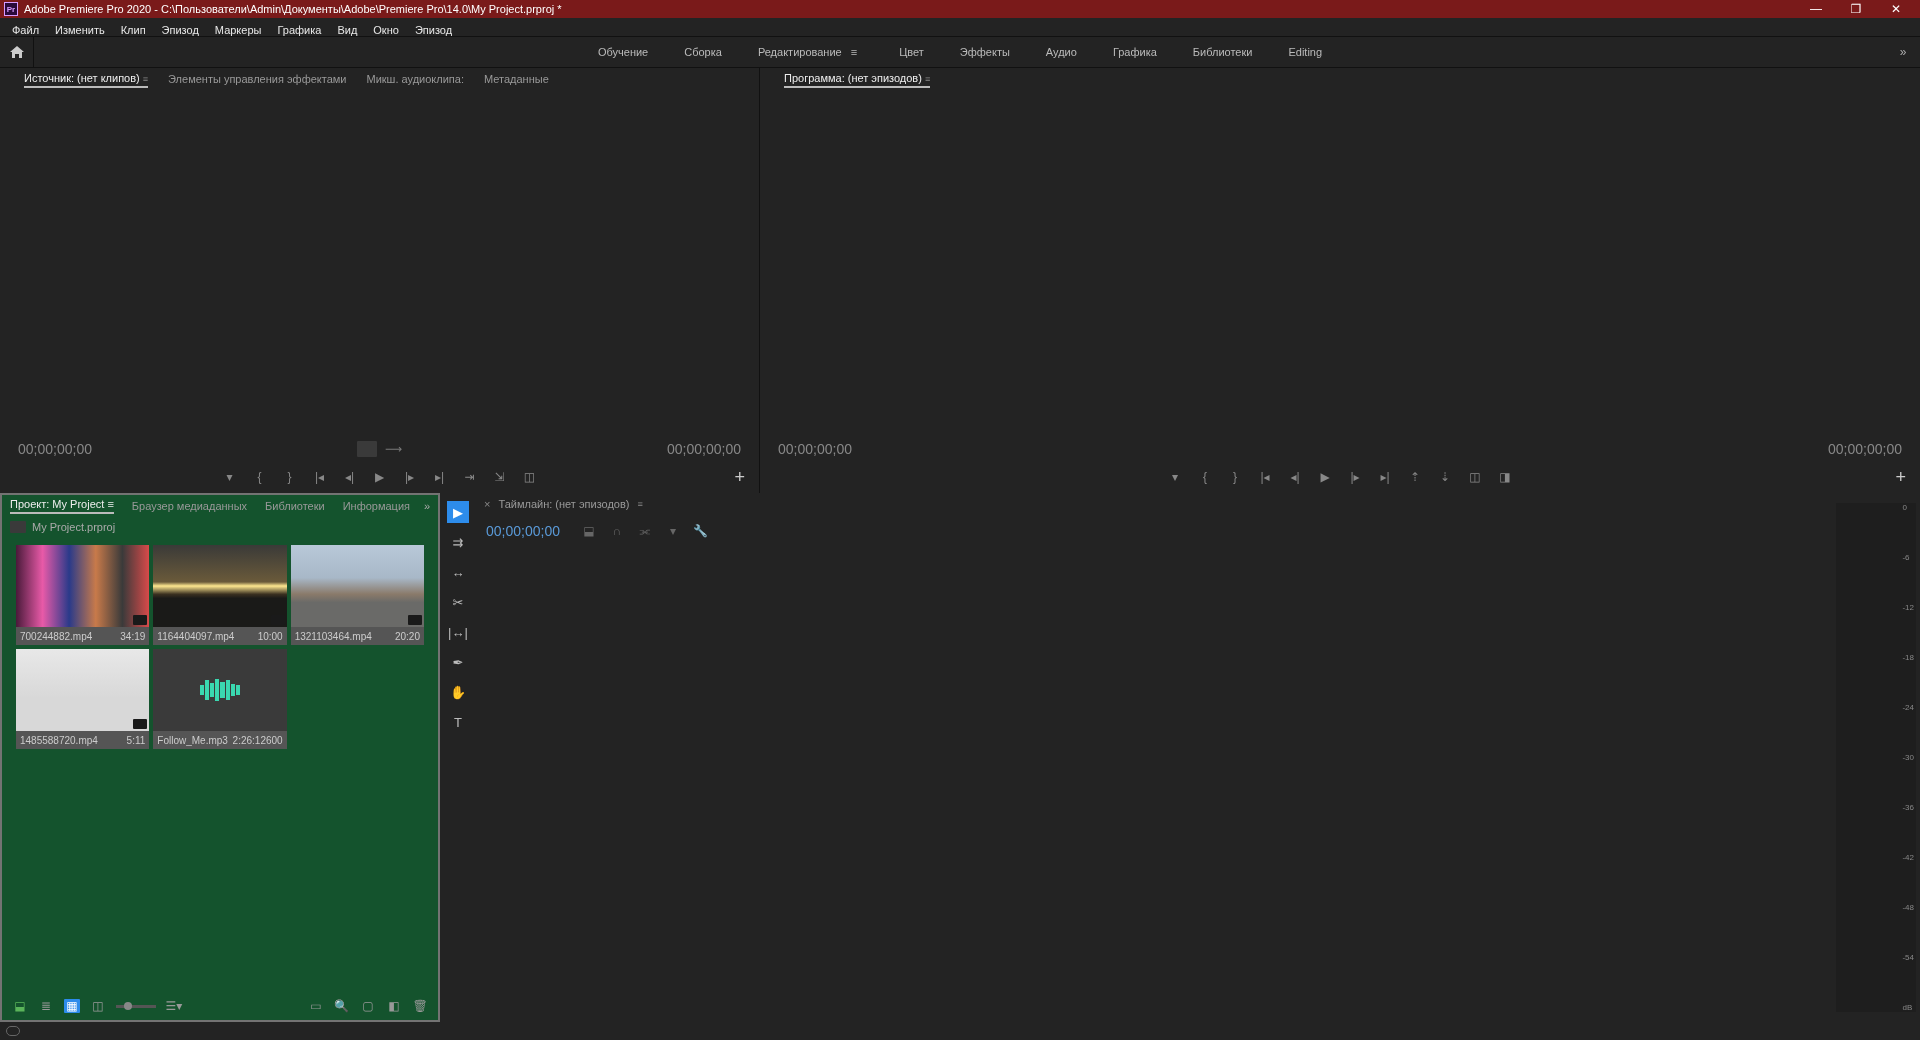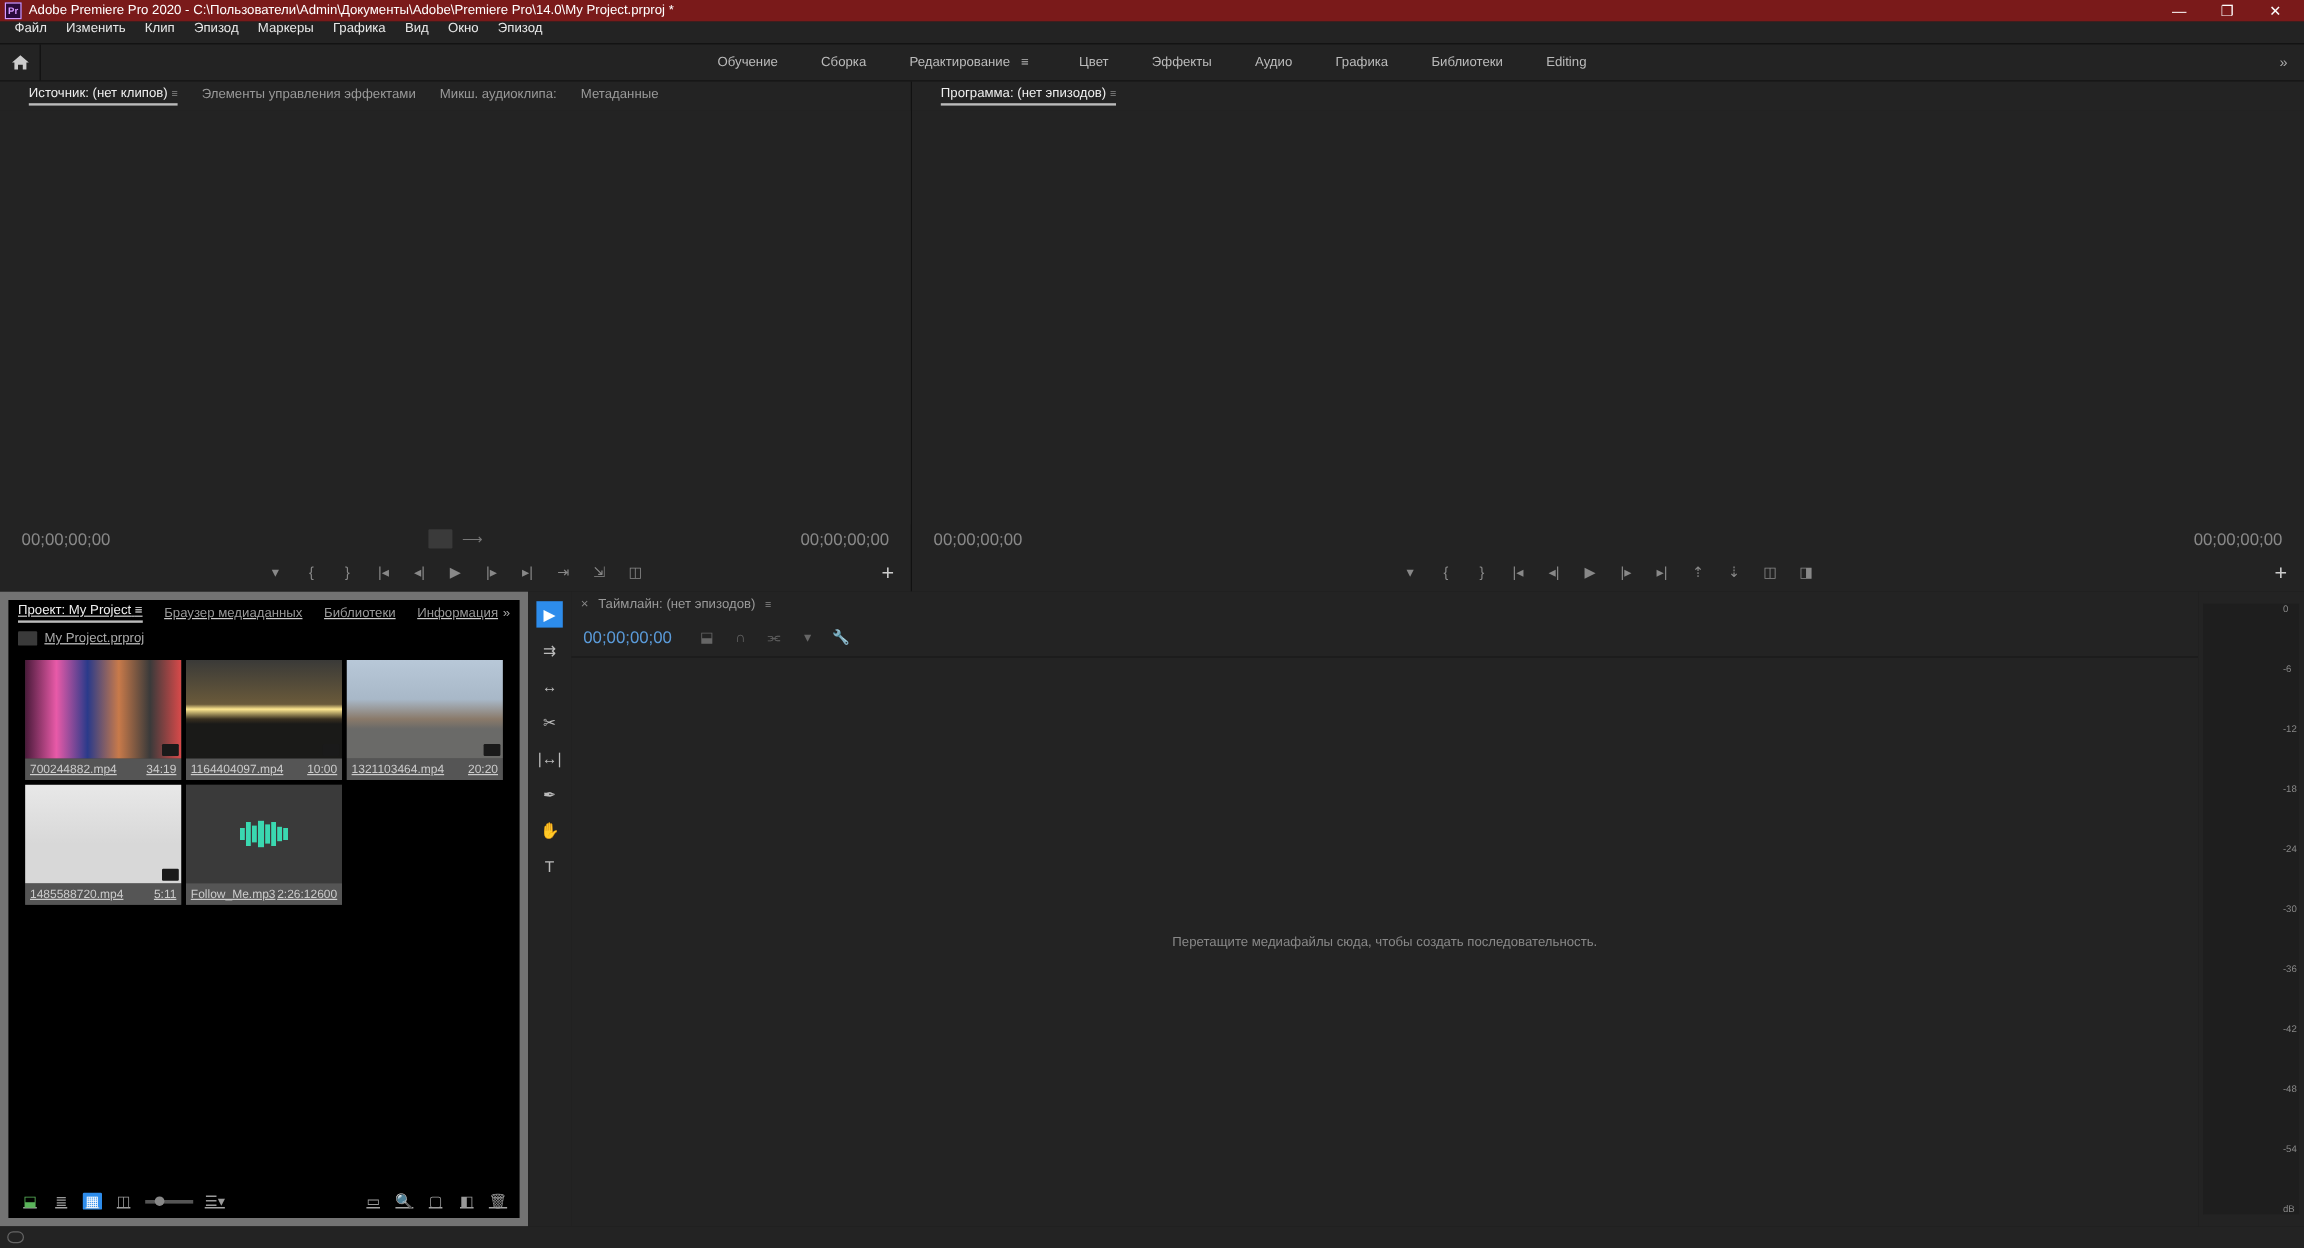--- a/index.html
+++ b/index.html
@@ -3,21 +3,21 @@
 <meta charset="utf-8">
 <style>
 * { margin:0; padding:0; box-sizing:border-box; font-family:"Segoe UI",Tahoma,sans-serif; user-select:none; }
 body { width:1920px; height:1040px; background:#1a1a1a; color:#ccc; font-size:11px; overflow:hidden; display:flex; flex-direction:column; }
 
 .titlebar { height:18px; background:#7a1a1a; display:flex; align-items:center; padding:0 4px; color:#fff; font-size:11px; }
 .titlebar .logo { width:14px; height:14px; background:#2a0a3a; color:#d89aff; font-size:8px; font-weight:bold; display:flex; align-items:center; justify-content:center; border:1px solid #d89aff; margin-right:6px; }
 .titlebar .wincontrols { margin-left:auto; display:flex; }
 .titlebar .wincontrols div { width:40px; text-align:center; cursor:pointer; font-size:12px; }
 
-.menubar { height:18px; background:#232323; display:flex; align-items:flex-start; padding:0 4px; color:#e8e8e8; font-size:11px; }
+.menubar { height:18px; background:#232323; display:flex; align-items:flex-end; padding:0 4px; color:#e8e8e8; font-size:11px; }
 .menubar span { padding:0 8px; cursor:pointer; }
 
 .workspacebar { height:32px; background:#232323; display:flex; align-items:center; border-top:1px solid #111; border-bottom:1px solid #111; }
 .workspacebar .home { width:34px; height:100%; display:flex; align-items:center; justify-content:center; border-right:1px solid #111; cursor:pointer; }
 .workspacebar .tabs { flex:1; display:flex; justify-content:center; gap:36px; align-items:center; }
 .workspacebar .tabs span { color:#bbb; cursor:pointer; font-size:11px; }
 .workspacebar .tabs span.active { color:#2d8ceb; }
 .workspacebar .tabmenu { font-size:10px; color:#888; padding:0 6px; cursor:pointer; }
 .workspacebar .more { width:34px; text-align:center; cursor:pointer; color:#aaa; font-size:12px; }
 
@@ -35,21 +35,21 @@
 .timerow { height:24px; display:flex; align-items:center; padding:0 18px; color:#888; font-size:14px; }
 .timerow .spacer { flex:1; }
 .timerow .monicon { width:20px; height:16px; background:#3a3a3a; border-radius:1px; margin:0 4px; cursor:pointer; }
 .timerow .outicon { font-size:12px; color:#777; margin:0 4px; cursor:pointer; }
 .transport { height:32px; display:flex; align-items:center; justify-content:center; gap:14px; color:#888; position:relative; }
 .transport .tbtn { width:16px; height:16px; display:flex; align-items:center; justify-content:center; cursor:pointer; font-size:12px; }
 .transport .plus { position:absolute; right:14px; color:#ccc; font-size:18px; cursor:pointer; }
 
 .lower { flex:1; display:flex; }
 
-.project { width:440px; background:#000000; border:7px solid #737373; display:flex; flex-direction:column;text-decoration:underline; }
+.project { width:440px; background:#14532d; border:2px solid #737373; display:flex; flex-direction:column; }
 .project .ptabs { height:22px; display:flex; align-items:center; padding:0 8px; gap:18px; font-size:11px; color:#999; position:relative; }
 .project .ptabs .tab.active { color:#eee; border-bottom:2px solid #bbb; padding-bottom:2px; }
 .project .ptabs .more { position:absolute; right:8px; font-size:11px; color:#aaa; cursor:pointer; }
 .project .breadcrumb { height:20px; display:flex; align-items:center; padding:0 8px; color:#aaa; font-size:11px; }
 .project .breadcrumb .fldr { width:16px; height:12px; margin-right:6px; background:#3a3a3a; border-radius:1px; }
 .project .searchrow { height:22px; display:flex; align-items:center; padding:0 12px; gap:10px; font-size:11px; }
 .project .searchrow .sbox { width:150px; height:18px; background:#2a2a2a; border-radius:3px; display:flex; align-items:center; padding:0 6px; color:#888; }
 .project .searchrow .sbox svg { margin-right:4px; }
 .project .searchrow .funnel { width:16px; height:14px; cursor:pointer; color:#888; }
 .project .searchrow .selinfo { margin-left:auto; color:#aaa; }
@@ -309,23 +309,20 @@
         <span class="menuicon">≡</span>
       </div>
       <div class="ttools">
         <span class="tc">00;00;00;00</span>
         <div class="ticon">⬓</div>
         <div class="ticon">∩</div>
         <div class="ticon">⫘</div>
         <div class="ticon">▾</div>
         <div class="ticon">🔧</div>
       </div>
-      <div class="tbody">
-        <span>Перетащите медиафайлы сюда, чтобы создать последовательность.</span>
-      </div>
     </div>
 
     <div class="meters">
       <div class="track">
         <div class="scale">
           <span>0</span>
           <span>-6</span>
           <span>-12</span>
           <span>-18</span>
           <span>-24</span>

